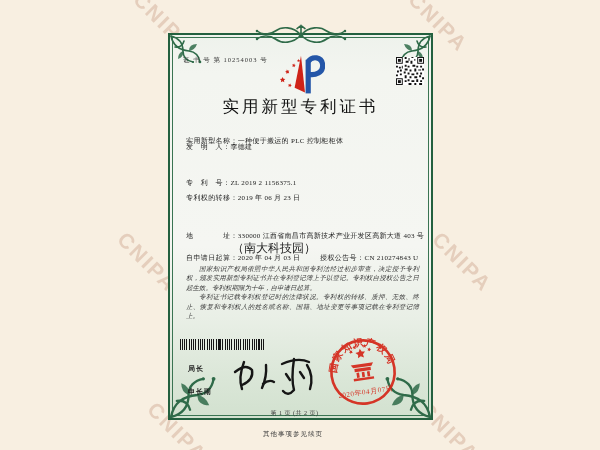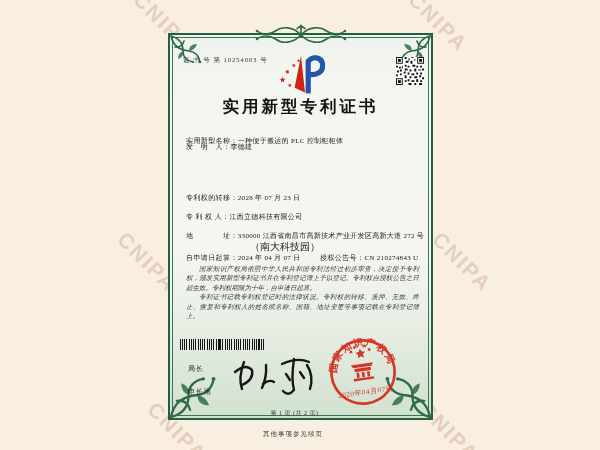--- a/index.html
+++ b/index.html
@@ -20,42 +20,42 @@
   .cert{
     position:absolute;left:168px;top:33px;width:265px;height:387px;
     box-sizing:border-box;border:2px solid #23603f;
     background:linear-gradient(180deg,#eef2ec 0%,#f3f5f0 10%,#f5f6f2 55%,#e9efe6 74%,#dae6d7 90%,#d2e1cf 100%);
   }
   .cert::before{content:"";position:absolute;inset:2px;border:1px solid #3a7452;pointer-events:none;}
   .abs{position:absolute;}
   .certno{left:13px;top:21px;font-size:6.5px;letter-spacing:1px;color:#333;}
   .title{
     left:0;top:61px;width:100%;text-align:center;
-    font-size:16.5px;font-weight:bold;letter-spacing:3px;color:#131313;
+    font-size:16.5px;font-weight:normal;letter-spacing:3px;color:#131313;
   }
   .frow{left:16px;font-size:7px;white-space:nowrap;color:#222;}
   .flabel{letter-spacing:0.4px;}
   .fvalue{letter-spacing:0.3px;}
-  .addr2{left:80px;font-size:10px;color:#222;}
+  .addr2{left:62px;font-size:12px;color:#222;}
   .grant-no{position:absolute;left:134px;top:0;}
   .paras{
     left:16px;top:229px;width:233px;
     font-size:6.5px;line-height:9.4px;text-align:justify;
     font-style:italic;color:#3b3b3b;
   }
   .paras p{margin:0;text-indent:2em;}
   .barcode{
     left:10px;top:304px;width:85px;height:11px;
     background-image:repeating-linear-gradient(90deg,
       #151515 0 1px,transparent 1px 2px,
       #151515 2px 3.5px,transparent 3.5px 4.5px,
       #151515 4.5px 5px,transparent 5px 6px,
       #151515 6px 7.5px,transparent 7.5px 9px);
   }
-  .officer{left:18px;font-size:7px;font-weight:400;letter-spacing:1px;color:#1c1c1c;}
+  .officer{left:18px;font-size:7px;font-weight:700;letter-spacing:1px;color:#1c1c1c;}
   .pageno{left:-6px;top:374px;width:100%;text-align:center;font-size:6px;color:#333;letter-spacing:0.5px;}
   .footer-note{
     position:absolute;left:166px;top:430px;width:254px;text-align:center;
     font-size:6.5px;color:#3b3b3b;letter-spacing:1px;
   }
   .seal{left:144px;top:288px;width:98px;height:98px;transform:rotate(-8deg);opacity:0.93;}
   .sig{left:60px;top:315px;}
   .orn{position:absolute;pointer-events:none;}
   .orn-tl{left:-1px;top:-1px;}
   .orn-tr{right:-1px;top:-1px;transform:scaleX(-1);}
@@ -154,32 +154,32 @@
     </svg>
 
     <div class="abs title">实用新型专利证书</div>
 
     <div class="abs frow" style="top:101px">
       <span class="flabel">实用新型名称：</span><span class="fvalue">一种便于搬运的 PLC 控制柜柜体</span>
     </div>
     <div class="abs frow" style="top:107px">
       <span class="flabel">发　明　人：</span><span class="fvalue">李德建</span>
     </div>
+    <div class="abs frow" style="top:143px">
+      <span class="flabel">专　利　号：</span><span class="fvalue">ZL 2019 2 1156375.1</span>
+    </div>
     <div class="abs frow" style="top:158px">
-      <span class="flabel">专利权的转移：</span><span class="fvalue">2028 年 07 月 23 日</span>
-    </div>
-    <div class="abs frow" style="top:177px">
-      <span class="flabel">专 利 权 人：</span><span class="fvalue">江西立德科技有限公司</span>
+      <span class="flabel">专利权的转移：</span><span class="fvalue">2019 年 06 月 23 日</span>
     </div>
     <div class="abs frow" style="top:196px">
-      <span class="flabel">地　　　　址：</span><span class="fvalue">330000 江西省南昌市高新技术产业开发区高新大道 272 号</span>
+      <span class="flabel">地　　　　址：</span><span class="fvalue">330000 江西省南昌市高新技术产业开发区高新大道 403 号</span>
     </div>
     <div class="abs addr2" style="top:205px">（南大科技园）</div>
     <div class="abs frow" style="top:218px">
-      <span><span class="flabel">自申请日起算：</span><span class="fvalue">2024 年 04 月 07 日</span></span>
+      <span><span class="flabel">自申请日起算：</span><span class="fvalue">2020 年 04 月 03 日</span></span>
       <span class="grant-no"><span class="flabel">授权公告号：</span><span class="fvalue">CN 210274843 U</span></span>
     </div>
 
     <div class="abs paras">
       <p>国家知识产权局依照中华人民共和国专利法经过初步审查，决定授予专利权，颁发实用新型专利证书并在专利登记簿上予以登记。专利权自授权公告之日起生效。专利权期限为十年，自申请日起算。</p>
       <p>专利证书记载专利权登记时的法律状况。专利权的转移、质押、无效、终止、恢复和专利权人的姓名或名称、国籍、地址变更等事项记载在专利登记簿上。</p>
     </div>
 
     <div class="abs barcode"></div>
     <div class="abs officer" style="top:329px">局长</div>

